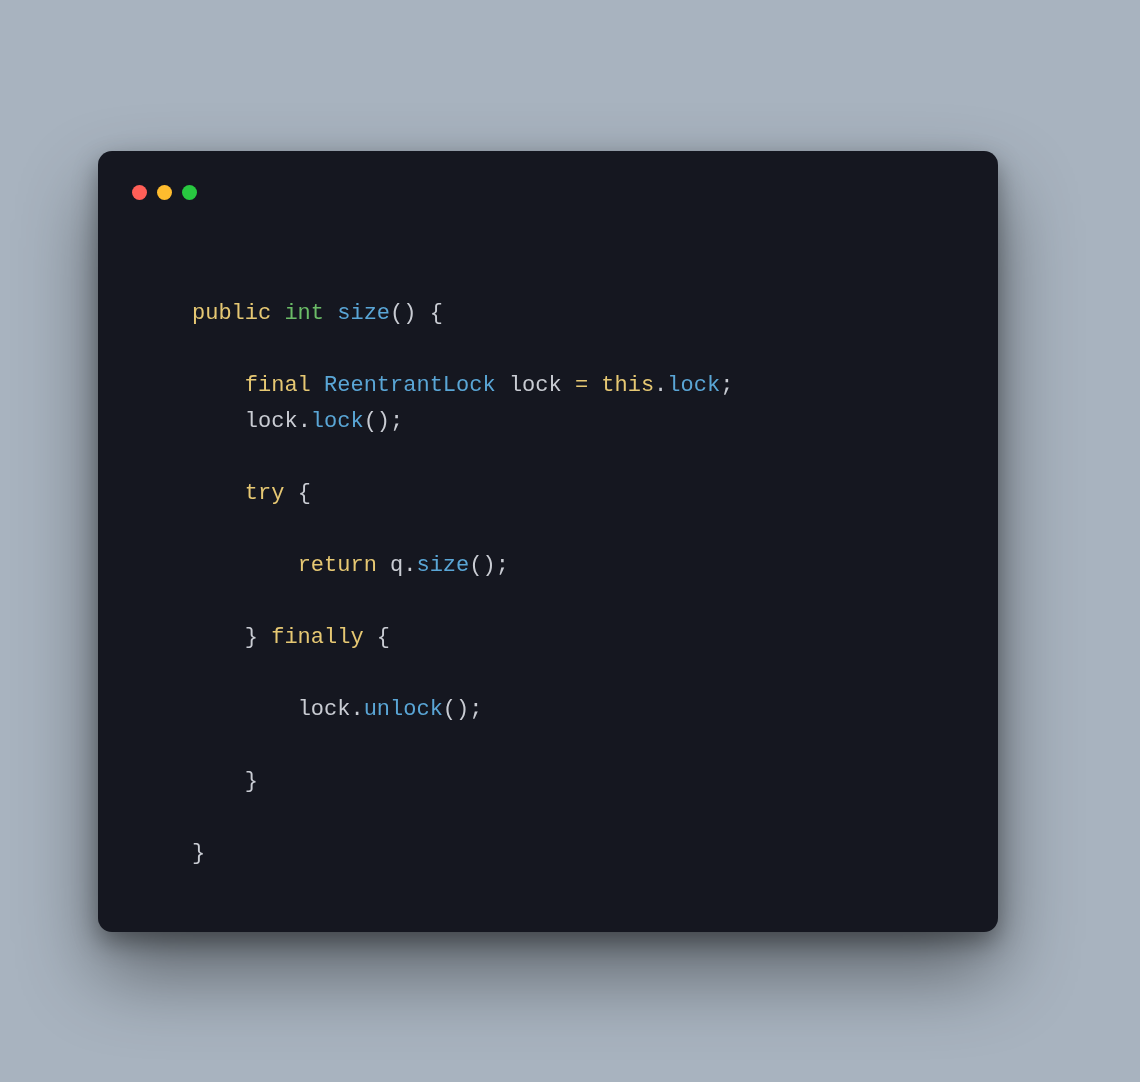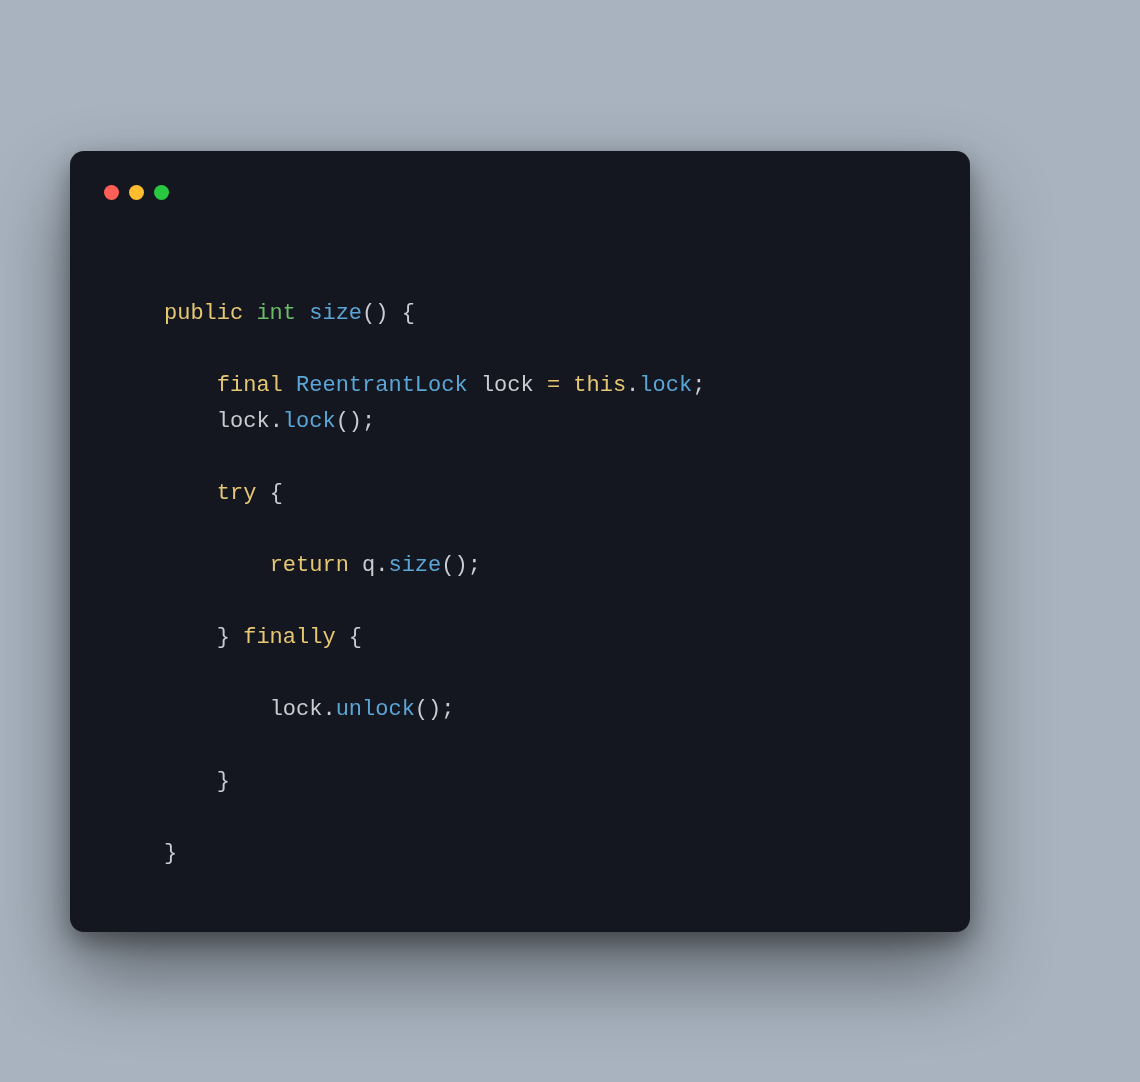--- a/index.html
+++ b/index.html
@@ -2,21 +2,21 @@
 <html><head>
 <meta charset="utf-8">
 <style>
   html,body{
     margin:0;padding:0;width:1140px;height:1082px;
     background:#a8b3bf;
     font-family:ui-monospace,SFMono-Regular,Menlo,Monaco,Consolas,"Liberation Mono","Courier New",monospace;
   }
   .stage{
     width:1040px;height:1082px;
-    display:flex;align-items:center;justify-content:center;
+    display:flex;align-items:center;justify-content:center;margin-left:28px;
   }
   .window{
     width:900px;
     background:#151720;
     border-radius:14px;
     box-shadow:0 40px 80px rgba(0,0,0,0.45),0 10px 25px rgba(0,0,0,0.35);
     padding:28px 30px 60px 30px;
     box-sizing:border-box;
   }
   .traffic{

